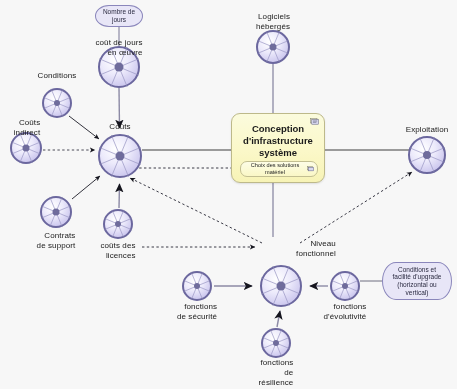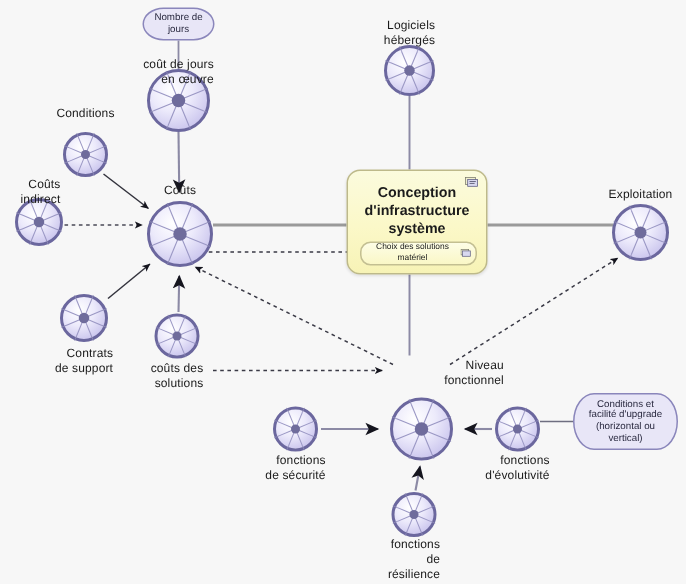--- a/index.html
+++ b/index.html
@@ -288,21 +288,21 @@
           <line x1="14.16" y1="12.97" x2="9.72" y2="2.25" stroke="#9a97c4" stroke-width="0.8"></line>
           <line x1="9.72" y1="2.25" x2="8.26" y2="-1.26" stroke="#8b88b5" stroke-width="0.7"></line>
           <line x1="15.84" y1="12.97" x2="20.28" y2="2.25" stroke="#9a97c4" stroke-width="0.8"></line>
           <line x1="20.28" y1="2.25" x2="21.74" y2="-1.26" stroke="#8b88b5" stroke-width="0.7"></line>
           <line x1="17.03" y1="14.16" x2="27.75" y2="9.72" stroke="#9a97c4" stroke-width="0.8"></line>
           <line x1="27.75" y1="9.72" x2="31.26" y2="8.26" stroke="#8b88b5" stroke-width="0.7"></line>
         </svg>
         <div class="hub" style="width:6px;height:6px;"></div>
       </div>
       <div class="nlabel" style="left: 118px; top: 241px;">coûts des
-solutions</div>
+licences</div>
       <div class="node" style="left: 273px; top: 47px; width: 34px; height: 34px;">
         <svg class="spokes" viewBox="0 0 34 34" style="overflow:visible">
           <line x1="19.03" y1="17.84" x2="31.60" y2="23.05" stroke="#9a97c4" stroke-width="0.8"></line>
           <line x1="31.60" y1="23.05" x2="35.11" y2="24.50" stroke="#8b88b5" stroke-width="0.7"></line>
           <line x1="17.84" y1="19.03" x2="23.05" y2="31.60" stroke="#9a97c4" stroke-width="0.8"></line>
           <line x1="23.05" y1="31.60" x2="24.50" y2="35.11" stroke="#8b88b5" stroke-width="0.7"></line>
           <line x1="16.16" y1="19.03" x2="10.95" y2="31.60" stroke="#9a97c4" stroke-width="0.8"></line>
           <line x1="10.95" y1="31.60" x2="9.50" y2="35.11" stroke="#8b88b5" stroke-width="0.7"></line>
           <line x1="14.97" y1="17.84" x2="2.40" y2="23.05" stroke="#9a97c4" stroke-width="0.8"></line>
           <line x1="2.40" y1="23.05" x2="-1.11" y2="24.50" stroke="#8b88b5" stroke-width="0.7"></line>

